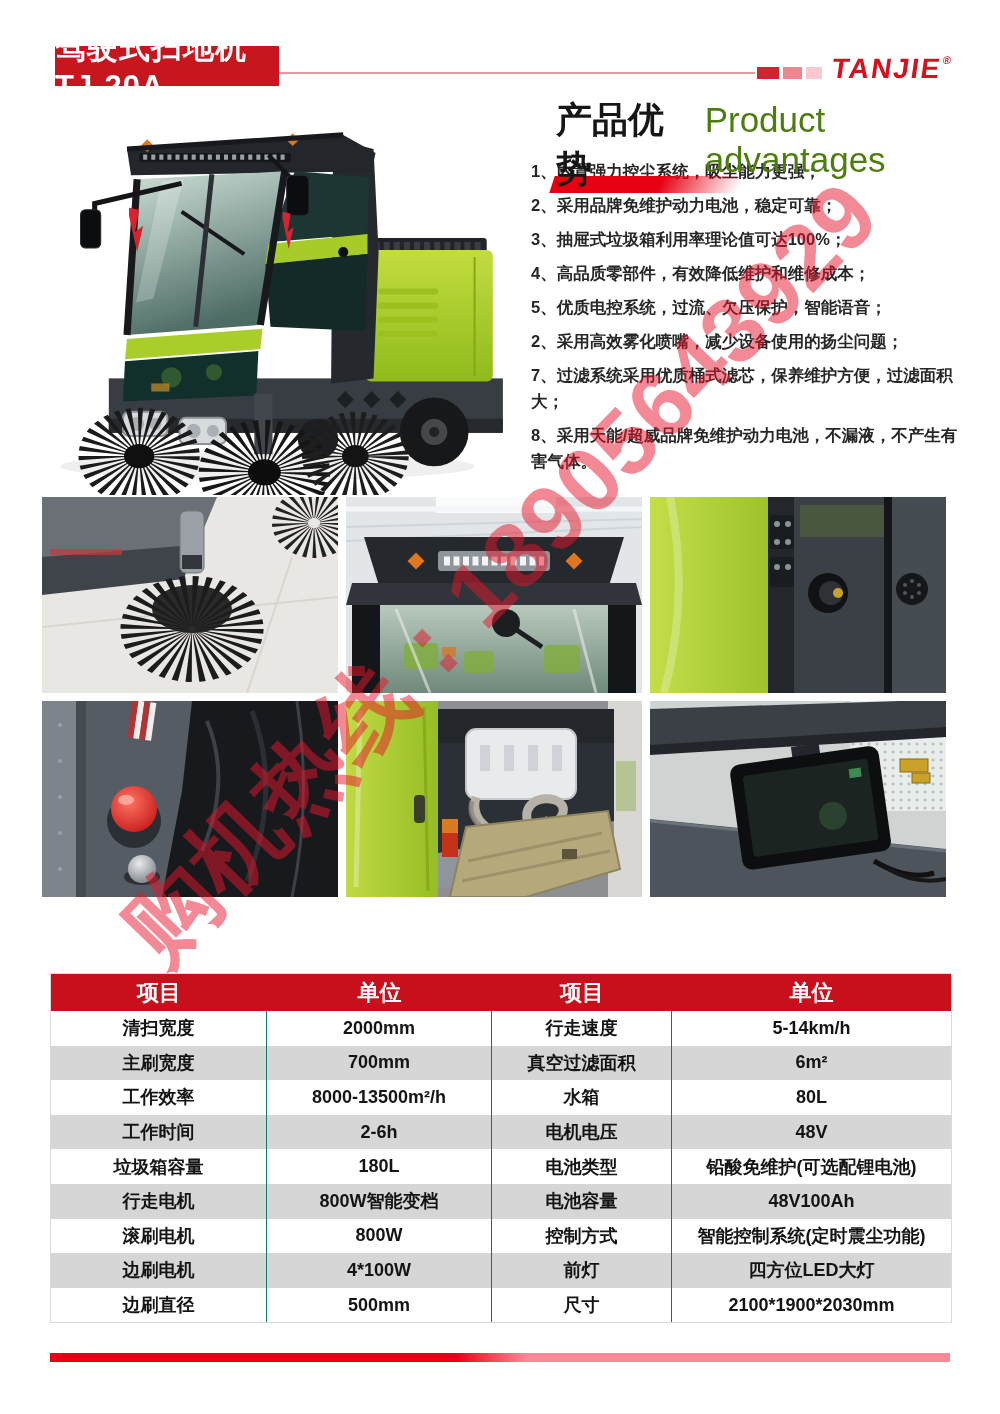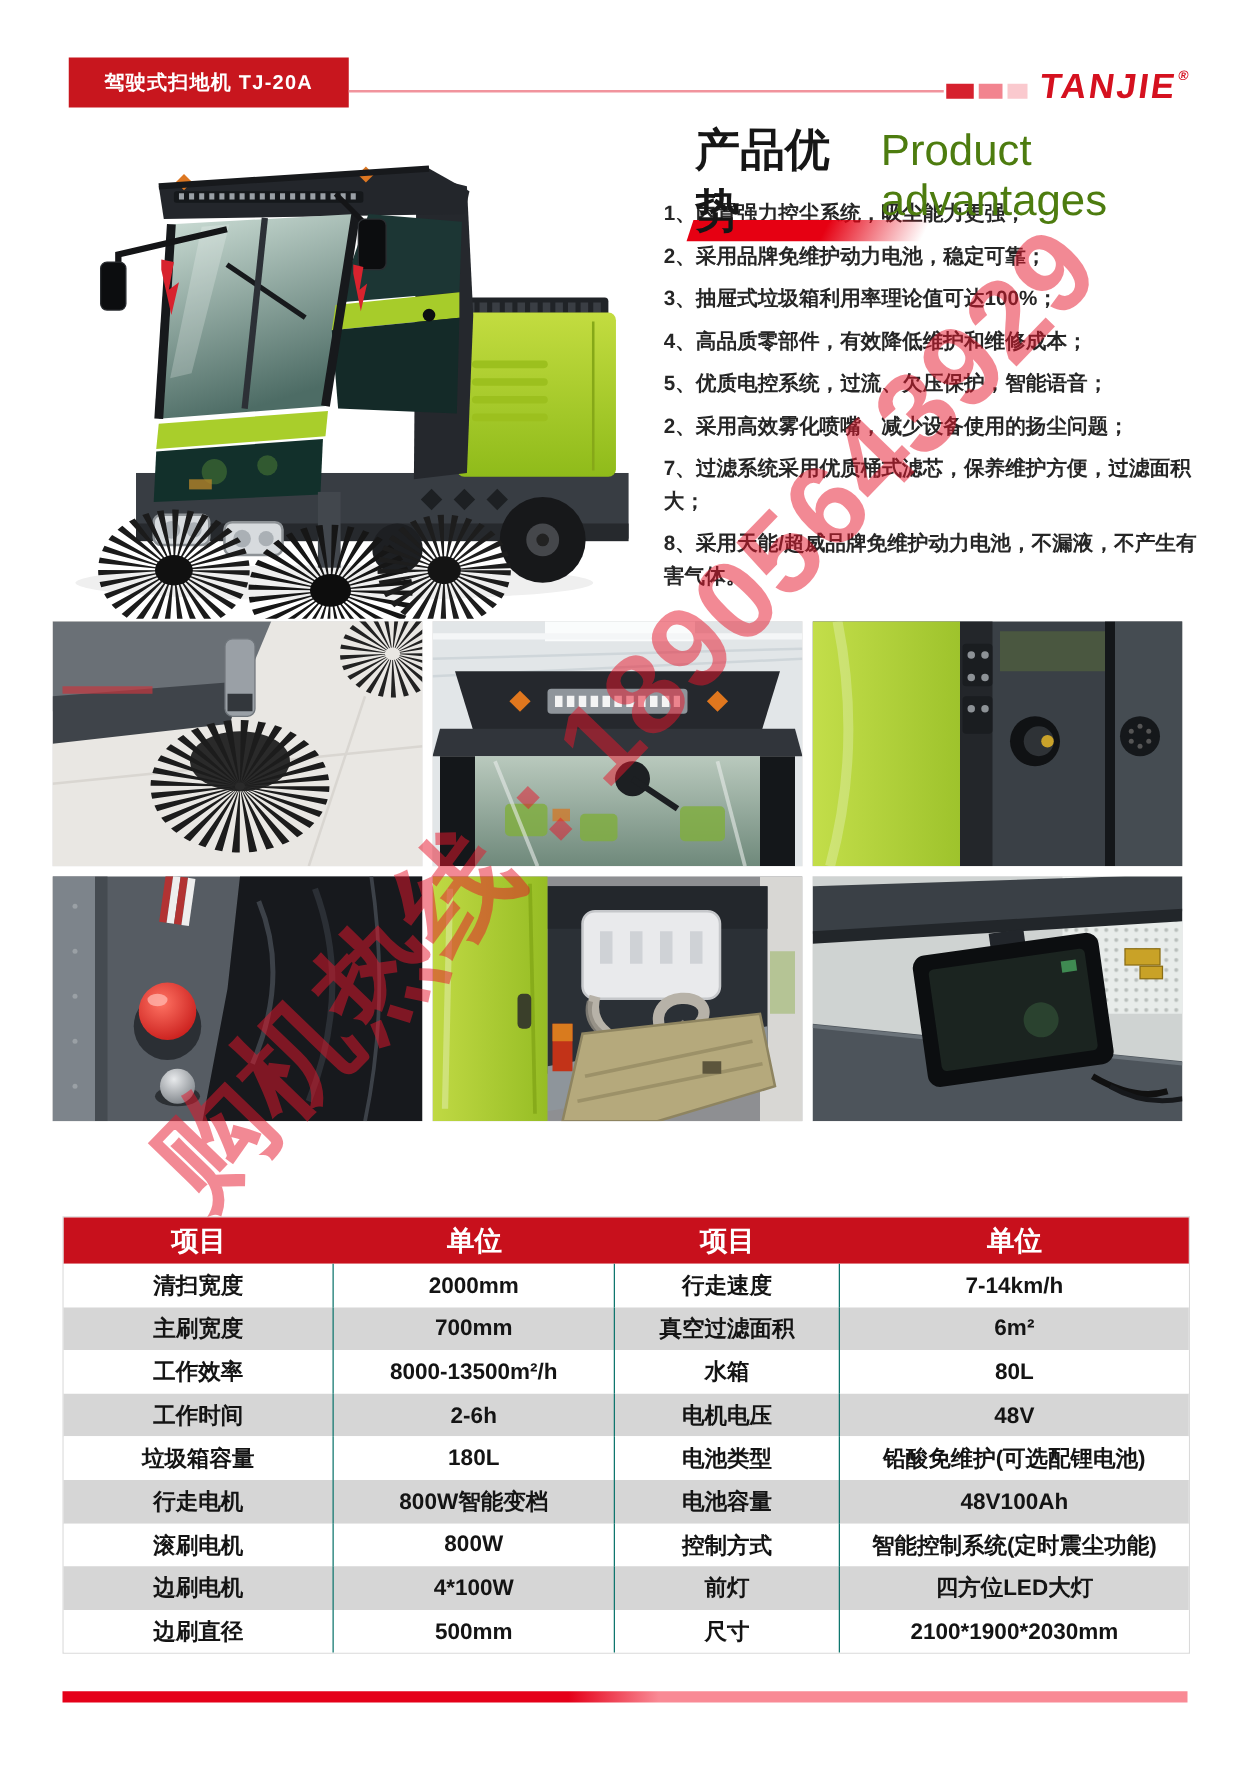--- a/index.html
+++ b/index.html
@@ -1,21 +1,21 @@
 <!DOCTYPE html>
 <html><head>
 <meta charset="utf-8">
 <style>
   html,body{margin:0;padding:0;background:#fff;}
   .page{position:relative;width:1000px;height:1414px;background:#fff;overflow:hidden;
         font-family:"Liberation Sans","DejaVu Sans",sans-serif;}
 
   
   .model-badge{position:absolute;left:55px;top:46px;width:224px;height:40px;background:#c8161e;
-        color:#fff;font-size:16px;font-weight:bold;display:flex;align-items:center;justify-content:center;
+        color:#fff;font-size:31px;font-weight:bold;display:flex;align-items:center;justify-content:center;
         letter-spacing:1px;}
   .header-line{position:absolute;left:279px;top:72px;width:476px;height:2px;background:#f1949d;}
   .hsq{position:absolute;top:67px;height:12px;}
   .hsq1{left:757px;width:22px;background:#d6212e;}
   .hsq2{left:783px;width:19px;background:#f2848f;}
   .hsq3{left:806px;width:16px;background:#fac9ce;}
   .brand{position:absolute;left:832px;top:53px;color:#d5111f;font-size:28px;font-weight:bold;
         letter-spacing:2px;transform:skewX(-8deg);}
   .brand sup{font-size:11px;vertical-align:14px;letter-spacing:0;}
 
@@ -372,21 +372,21 @@
         <div class="th">单位</div>
         <div class="th">项目</div>
         <div class="th">单位</div>
       </div>
     <div class="t-body">
 
         <div class="t-row">
           <div class="td">清扫宽度</div>
           <div class="td">2000mm</div>
           <div class="td">行走速度</div>
-          <div class="td">7-14km/h</div>
+          <div class="td">5-14km/h</div>
         </div>
 
         <div class="t-row">
           <div class="td">主刷宽度</div>
           <div class="td">700mm</div>
           <div class="td">真空过滤面积</div>
           <div class="td">6m²</div>
         </div>
 
         <div class="t-row">

